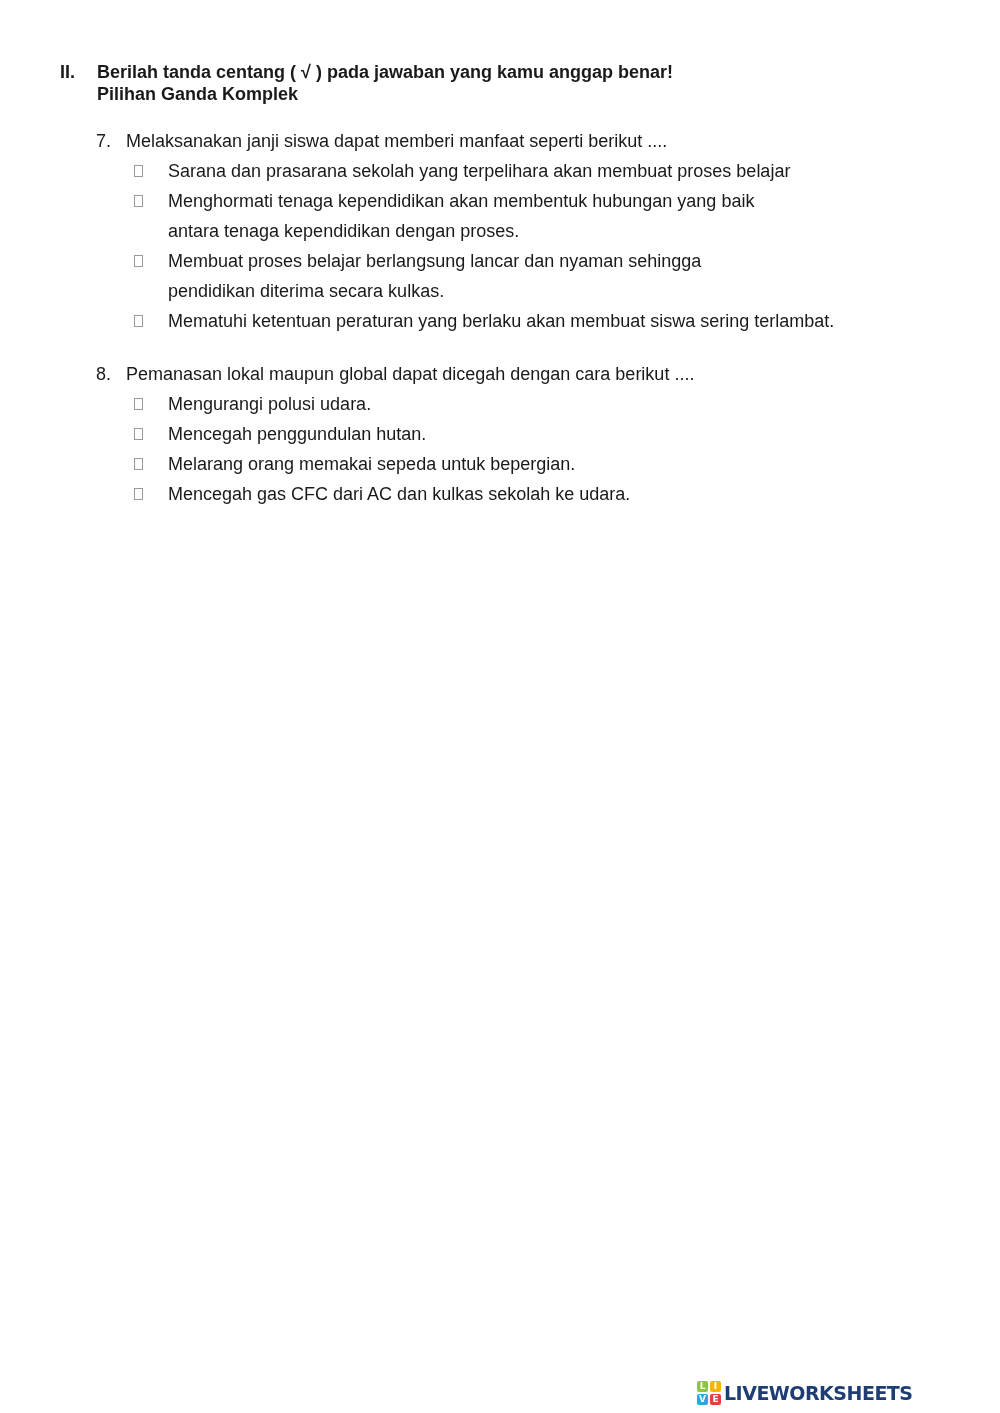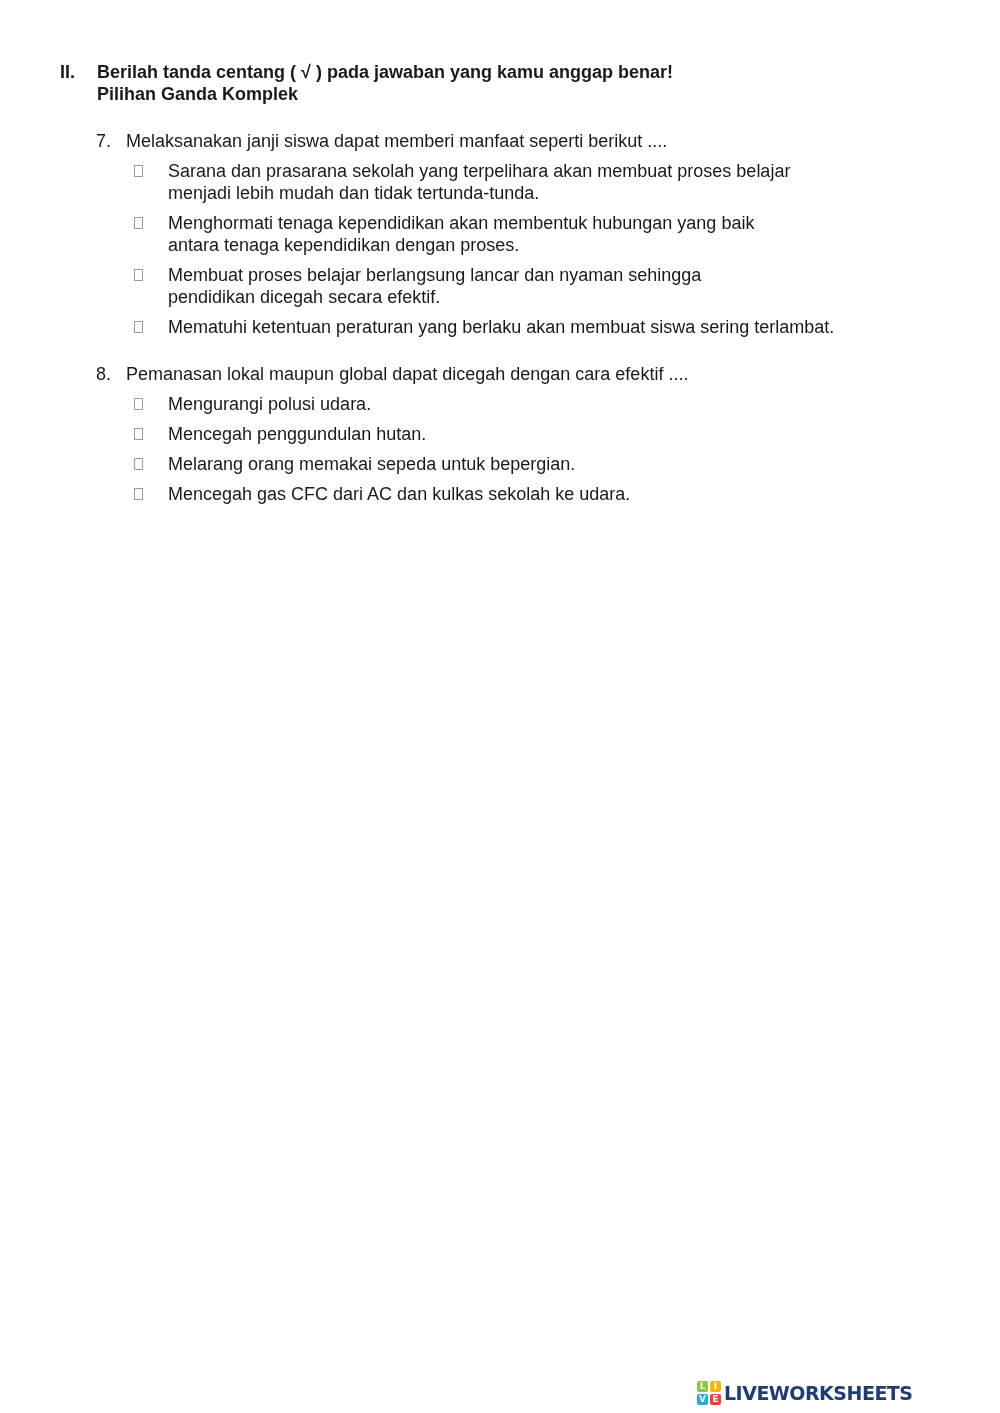--- a/index.html
+++ b/index.html
@@ -12,21 +12,21 @@
   .section-head .lines { position: absolute; left: 37px; top: 0; white-space: nowrap; }
   .question { position: absolute; left: 96px; font-size: 18px; line-height: 22px; }
   .q-stem { position: relative; padding-left: 30px; white-space: nowrap; }
   .q-stem .qnum { position: absolute; left: 0; top: 0; }
   .options { margin-top: 8px; }
   .option { position: relative; padding-left: 72px; margin-bottom: 8px; white-space: nowrap; }
   .option .box {
     position: absolute; left: 38px; top: 5px; width: 9px; height: 12px;
     border: 1px solid #9a9a9a; box-sizing: border-box; cursor: pointer;
   }
-  .option .txt { display: block; }
+  .option .txt { display: block; margin-top: 8px; }
   .logo { position: absolute; left: 697px; top: 1380px; height: 26px; display: flex; align-items: center; }
   .logo-tiles { display: grid; grid-template-columns: 11px 11px; grid-template-rows: 11px 11px; gap: 2px; margin-right: 3px; }
   .tile { font-family: "DejaVu Sans", sans-serif; font-weight: bold; font-size: 9px; line-height: 11px; text-align: center; color: #fff; border-radius: 2px; }
   .logo-text { font-family: "DejaVu Sans", sans-serif; font-weight: bold; font-size: 19px; color: #1e3d73; letter-spacing: -0.5px; }
 </style>
 </head>
 <body>
 
 <div class="section-head">
   <span class="num">II.</span>
@@ -38,43 +38,42 @@
 
 <div class="question" style="top:130px;">
   <div class="q-stem">
     <span class="qnum">7.</span>
     <span>Melaksanakan janji siswa dapat memberi manfaat seperti berikut ....</span>
   </div>
   <div class="options">
     <div class="option">
       <span class="box"></span>
       <span class="txt">Sarana dan prasarana sekolah yang terpelihara akan membuat proses belajar</span>
-      <span class="txt">menjadi lebih mudah dan tidak tertunda-tunda.</span>
     </div>
     <div class="option">
       <span class="box"></span>
       <span class="txt">Menghormati tenaga kependidikan akan membentuk hubungan yang baik</span>
       <span class="txt">antara tenaga kependidikan dengan proses.</span>
     </div>
     <div class="option">
       <span class="box"></span>
       <span class="txt">Membuat proses belajar berlangsung lancar dan nyaman sehingga</span>
-      <span class="txt">pendidikan dicegah secara efektif.</span>
+      <span class="txt">pendidikan diterima secara kulkas.</span>
     </div>
     <div class="option">
       <span class="box"></span>
       <span class="txt">Mematuhi ketentuan peraturan yang berlaku akan membuat siswa sering terlambat.</span>
     </div>
   </div>
 </div>
 
 <div class="question" style="top:363px;">
   <div class="q-stem">
     <span class="qnum">8.</span>
-    <span>Pemanasan lokal maupun global dapat dicegah dengan cara efektif ....</span>
+    <span>Pemanasan lokal maupun global dapat dicegah dengan cara berikut ....</span>
   </div>
   <div class="options">
     <div class="option">
       <span class="box"></span>
       <span class="txt">Mengurangi polusi udara.</span>
     </div>
     <div class="option">
       <span class="box"></span>
       <span class="txt">Mencegah penggundulan hutan.</span>
     </div>

